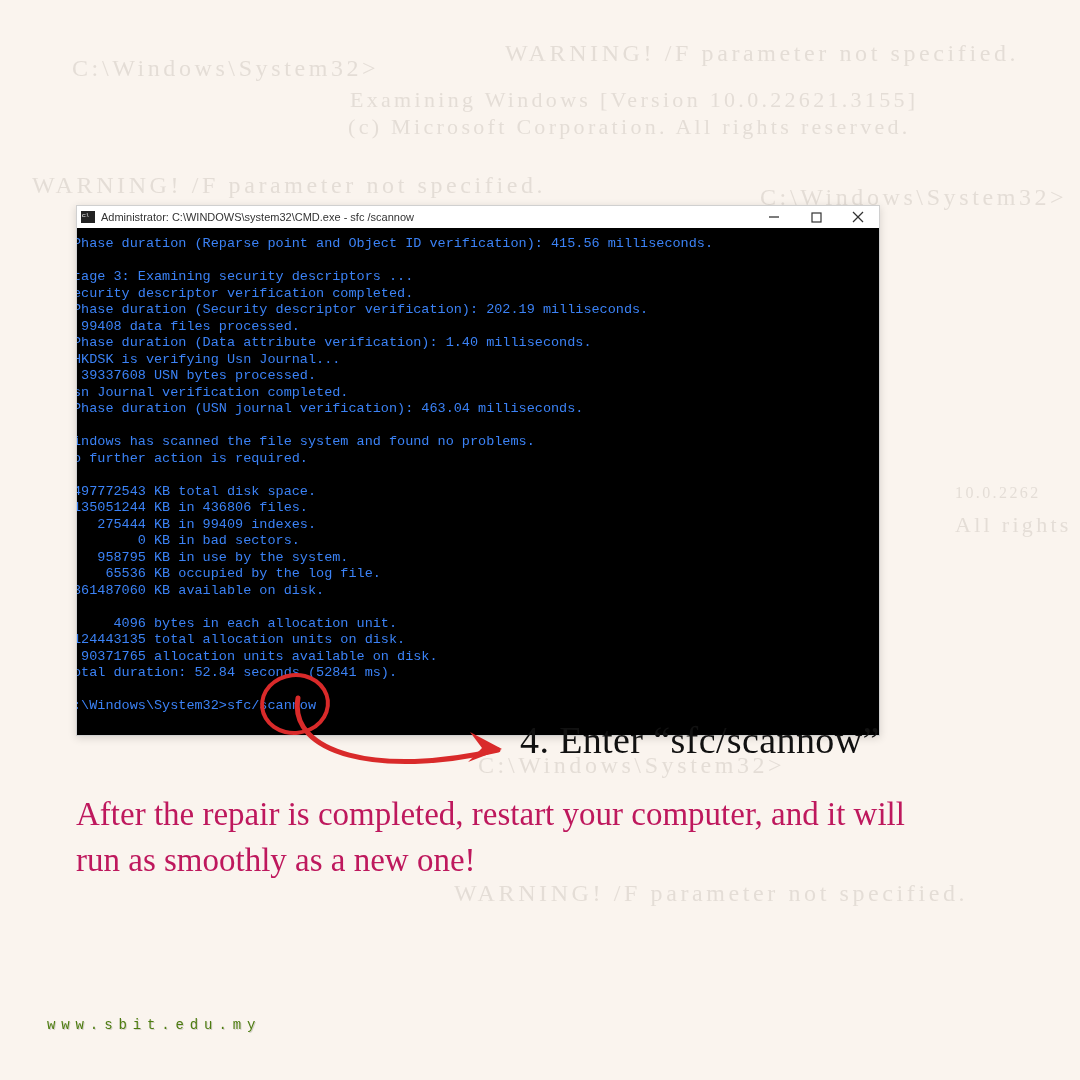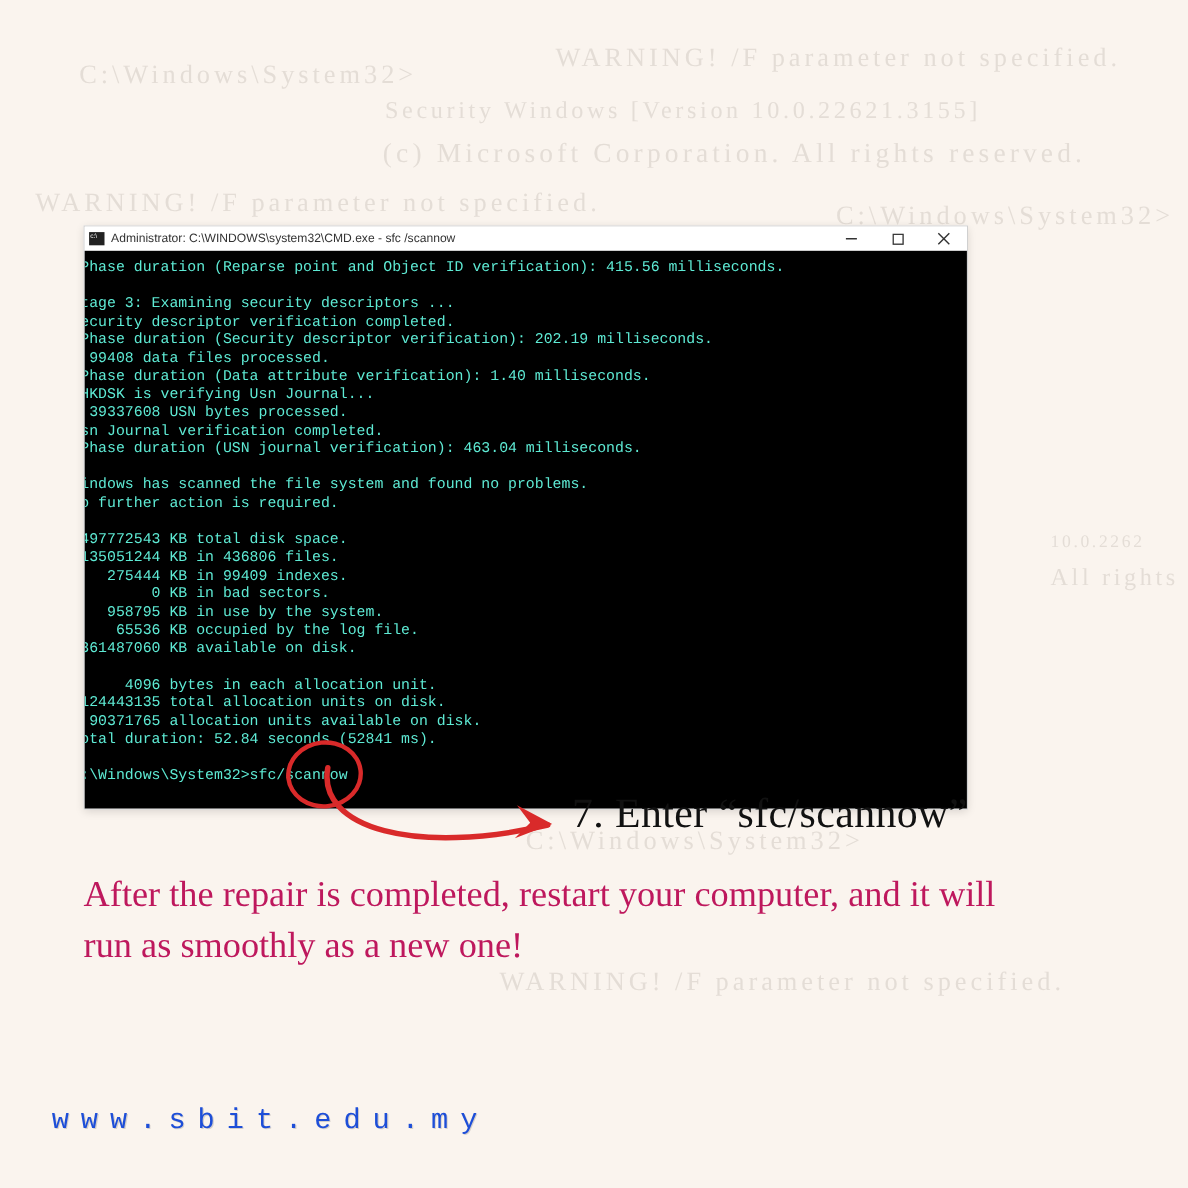--- a/index.html
+++ b/index.html
@@ -15,21 +15,21 @@
     position: absolute;
     color: rgba(150,140,130,0.22);
     font-family: Georgia, serif;
     letter-spacing: 0.15em;
     font-weight: 500;
     white-space: nowrap;
   }
   .bg1 { top: 40px; left: 505px; font-size: 24px; }
   .bg2 { top: 55px; left: 72px; font-size: 24px; }
   .bg3 { top: 87px; left: 350px; font-size: 22px; }
-  .bg4 { top: 126px; left: 348px; font-size: 25px; text-align: right; }
+  .bg4 { top: 114px; left: 348px; font-size: 22px; text-align: right; }
   .bg5 { top: 172px; left: 32px; font-size: 24px; }
   .bg6 { top: 184px; left: 760px; font-size: 24px; }
   .bg7 { top: 484px; left: 955px; font-size: 16px; }
   .bg8 { top: 512px; left: 955px; font-size: 22px; }
   .bg9 { top: 752px; left: 478px; font-size: 24px; }
   .bg10 { top: 880px; left: 454px; font-size: 24px; }
   .cmd-window {
     position: absolute;
     left: 76px;
     top: 205px;
@@ -78,21 +78,21 @@
     display: flex;
     align-items: center;
     justify-content: center;
     font-family: sans-serif;
     font-size: 13px;
     color: #333;
   }
   .win-btn svg { display: block; }
   .terminal-body {
     background: #000;
-    color: #5eead4;
+    color: #3b82f6;
     font-family: Consolas, 'Courier New', monospace;
     font-size: 13.5px;
     line-height: 16.5px;
     padding: 8px 0 20px 0;
     white-space: pre;
     overflow: hidden;
   }
   .terminal-line { padding-left: 0; margin-left: -4px; }
   .annotation-circle {
     position: absolute;
@@ -129,33 +129,33 @@
     font-family: 'Didot', 'Bodoni MT', Georgia, serif;
     font-size: 33px;
     line-height: 1.38;
     color: #be185d;
   }
   .footer-url {
     position: absolute;
     left: 47px;
     bottom: 47px;
     font-family: 'Courier New', monospace;
-    font-size: 26px;
+    font-size: 14px;
     letter-spacing: 0.42em;
-    color: #1d4ed8;
+    color: #4d7c0f;
     text-shadow: 1px 1px 0 rgba(0,0,0,0.15);
     text-align: center;
   }
 </style>
 </head>
 <body>
 
 <div class="bg-text bg1">WARNING!  /F parameter not specified.</div>
 <div class="bg-text bg2">C:\Windows\System32&gt;</div>
-<div class="bg-text bg3">Security Windows [Version 10.0.22621.3155]</div>
+<div class="bg-text bg3">Examining Windows [Version 10.0.22621.3155]</div>
 <div class="bg-text bg4">(c) Microsoft Corporation. All rights reserved.</div>
 <div class="bg-text bg5">WARNING!  /F parameter not specified.</div>
 <div class="bg-text bg6">C:\Windows\System32&gt;</div>
 <div class="bg-text bg7">10.0.2262</div>
 <div class="bg-text bg8">All rights r</div>
 <div class="bg-text bg9">C:\Windows\System32&gt;</div>
 <div class="bg-text bg10">WARNING!  /F parameter not specified.</div>
 
 <div class="cmd-window">
   <div class="titlebar">
@@ -183,17 +183,17 @@
   <div class="terminal-body" id="terminal"><div class="terminal-line">Phase duration (Reparse point and Object ID verification): 415.56 milliseconds.</div><div class="terminal-line">&nbsp;</div><div class="terminal-line">tage 3: Examining security descriptors ...</div><div class="terminal-line">ecurity descriptor verification completed.</div><div class="terminal-line">Phase duration (Security descriptor verification): 202.19 milliseconds.</div><div class="terminal-line"> 99408 data files processed.</div><div class="terminal-line">Phase duration (Data attribute verification): 1.40 milliseconds.</div><div class="terminal-line">HKDSK is verifying Usn Journal...</div><div class="terminal-line"> 39337608 USN bytes processed.</div><div class="terminal-line">sn Journal verification completed.</div><div class="terminal-line">Phase duration (USN journal verification): 463.04 milliseconds.</div><div class="terminal-line">&nbsp;</div><div class="terminal-line">indows has scanned the file system and found no problems.</div><div class="terminal-line">o further action is required.</div><div class="terminal-line">&nbsp;</div><div class="terminal-line">497772543 KB total disk space.</div><div class="terminal-line">135051244 KB in 436806 files.</div><div class="terminal-line">   275444 KB in 99409 indexes.</div><div class="terminal-line">        0 KB in bad sectors.</div><div class="terminal-line">   958795 KB in use by the system.</div><div class="terminal-line">    65536 KB occupied by the log file.</div><div class="terminal-line">361487060 KB available on disk.</div><div class="terminal-line">&nbsp;</div><div class="terminal-line">     4096 bytes in each allocation unit.</div><div class="terminal-line">124443135 total allocation units on disk.</div><div class="terminal-line"> 90371765 allocation units available on disk.</div><div class="terminal-line">otal duration: 52.84 seconds (52841 ms).</div><div class="terminal-line">&nbsp;</div><div class="terminal-line">:\Windows\System32&gt;sfc/scannow</div></div>
 </div>
 
 <div class="annotation-circle"></div>
 
 <svg class="arrow-svg" viewBox="0 0 270 130">
   <path d="M 40 40 C 30 95, 120 120, 240 92" fill="none" stroke="#d92a2a" stroke-width="5" stroke-linecap="round"></path>
   <path d="M 244 91 L 212 74 L 224 90 L 210 104 Z" fill="#d92a2a"></path>
 </svg>
 
-<div class="callout">7. Enter “sfc/scannow”</div>
+<div class="callout">4. Enter “sfc/scannow”</div>
 
 <div class="body-text">After the repair is completed, restart your computer, and it will run as smoothly as a new one!</div>
 
 <div class="footer-url">www.sbit.edu.my</div>
 
 </body></html>

